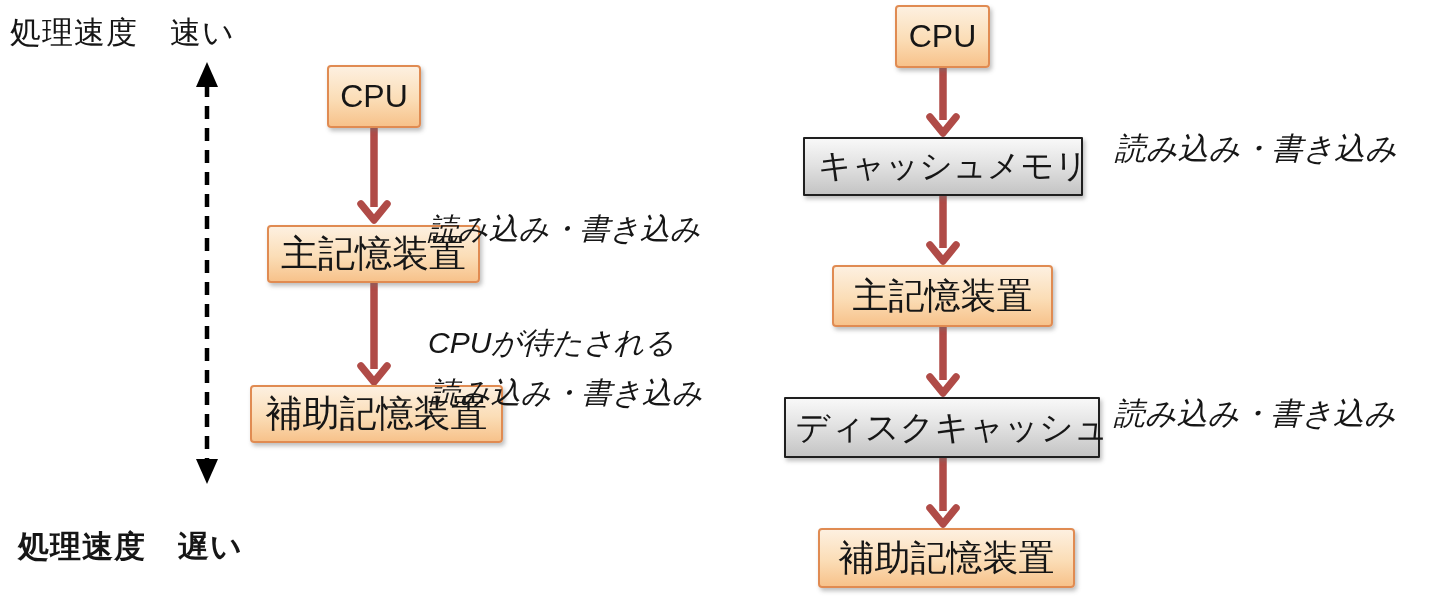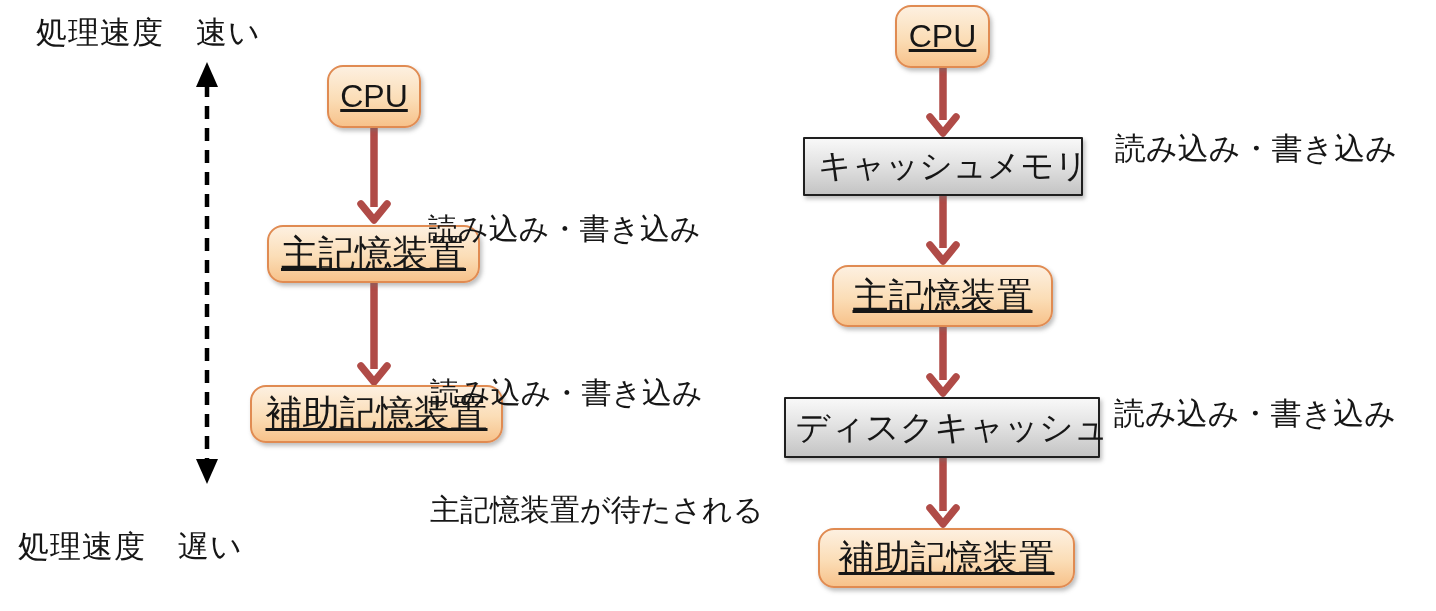--- a/index.html
+++ b/index.html
@@ -2,51 +2,50 @@
 <html style="--arrow: #B04B47; --axis-arrow: #000000; --orange-border: #E08B52; --orange-fill-top: #FDF0E0; --orange-fill-bottom: #F7C28B; --gray-border: #1F1F1F; --gray-fill-top: #F8F8F8; --gray-fill-bottom: #C4C4C4;"><head>
 <meta charset="utf-8">
 <style>
   html,body{margin:0;padding:0;background:#fff;}
   .canvas{
     position:relative;width:1436px;height:611px;background:#fff;overflow:hidden;
     font-family:"Liberation Sans","DejaVu Sans",sans-serif;color:#161616;
   }
   .overlay{position:absolute;left:0;top:0;z-index:1;}
   .lbl{position:absolute;z-index:3;font-size:31px;letter-spacing:1px;white-space:pre;}
-  #lbl-fast{left:36px;top:12px;}
-  #lbl-slow{left:18px;top:526px;}
+  #lbl-fast{left:10px;top:12px;}
+  #lbl-slow{left:18px;top:526px;font-weight:bold;}
   .box{
     position:absolute;z-index:2;display:flex;align-items:center;justify-content:center;
     white-space:nowrap;box-sizing:border-box;
   }
   .box.orange{
     border:2px solid var(--orange-border,#E08B52);
-    border-radius:16px;
+    border-radius:4px;
     background:linear-gradient(180deg,var(--orange-fill-top,#FDF0E0) 0%,#FBDDB6 55%,var(--orange-fill-bottom,#F7C28B) 100%);
     box-shadow:2px 3px 4px rgba(110,110,110,.45);
-    text-decoration:underline;
   }
   .box.gray{
     border:2px solid var(--gray-border,#1F1F1F);
     border-radius:1px;
     background:linear-gradient(180deg,var(--gray-fill-top,#F8F8F8) 0%,#E3E3E3 45%,var(--gray-fill-bottom,#C4C4C4) 100%);
     box-shadow:2px 3px 4px rgba(110,110,110,.45);
     padding-left:20px;
   }
   
   #lbox-cpu {left:327px;top:65px;width:94px;height:63px;font-size:32px;}
   #lbox-main{left:267px;top:225px;width:213px;height:58px;font-size:37px;}
   #lbox-aux {left:250px;top:385px;width:253px;height:58px;font-size:37px;}
   
   #rbox-cpu  {left:895px;top:5px;width:95px;height:63px;font-size:32px;}
   #rbox-cache{left:803px;top:137px;width:280px;height:59px;font-size:33px;}
   #rbox-main {left:832px;top:265px;width:221px;height:62px;font-size:36px;}
   #rbox-disk {left:784px;top:397px;width:316px;height:61px;font-size:34px;}
   #rbox-aux  {left:818px;top:528px;width:257px;height:60px;font-size:36px;}
-  .ann{position:absolute;z-index:3;white-space:pre;}
+  .ann{position:absolute;z-index:3;white-space:pre;font-style:italic;}
   #lann1{left:428px;top:134px;font-size:30px;line-height:38px;}
   #lann2{left:430px;top:295px;font-size:30px;line-height:39px;}
   #rann1{left:1115px;top:46px;font-size:31px;line-height:41px;}
   #rann2{left:1114px;top:316px;font-size:31px;line-height:39px;}
   .shaft{stroke:var(--arrow,#B04B47);stroke-width:7.5;fill:none;}
   .head{stroke:var(--arrow,#B04B47);stroke-width:7.5;fill:none;stroke-linecap:round;stroke-linejoin:round;}
   .axis-line{stroke:var(--axis-arrow,#000);stroke-width:4.5;stroke-dasharray:13 9;fill:none;}
   .axis-head{fill:var(--axis-arrow,#000);}
 </style>
 </head>
@@ -91,24 +90,24 @@
 
   <div class="lbl" id="lbl-fast">処理速度　速い</div>
   <div class="lbl" id="lbl-slow">処理速度　遅い</div>
 
   <div class="box orange" id="lbox-cpu">CPU</div>
   <div class="box orange" id="lbox-main">主記憶装置</div>
   <div class="box orange" id="lbox-aux">補助記憶装置</div>
 
   <div class="ann" id="lann1">
     <div>読み込み・書き込み</div>
+    <div>CPUが待たされる</div>
   </div>
   <div class="ann" id="lann2">
     <div>読み込み・書き込み</div>
-    <div>主記憶装置が待たされる</div>
   </div>
 
   <div class="box orange" id="rbox-cpu">CPU</div>
   <div class="box gray" id="rbox-cache">キャッシュメモリ</div>
   <div class="box orange" id="rbox-main">主記憶装置</div>
   <div class="box gray" id="rbox-disk">ディスクキャッシュ</div>
   <div class="box orange" id="rbox-aux">補助記憶装置</div>
 
   <div class="ann" id="rann1">
     <div>読み込み・書き込み</div>

